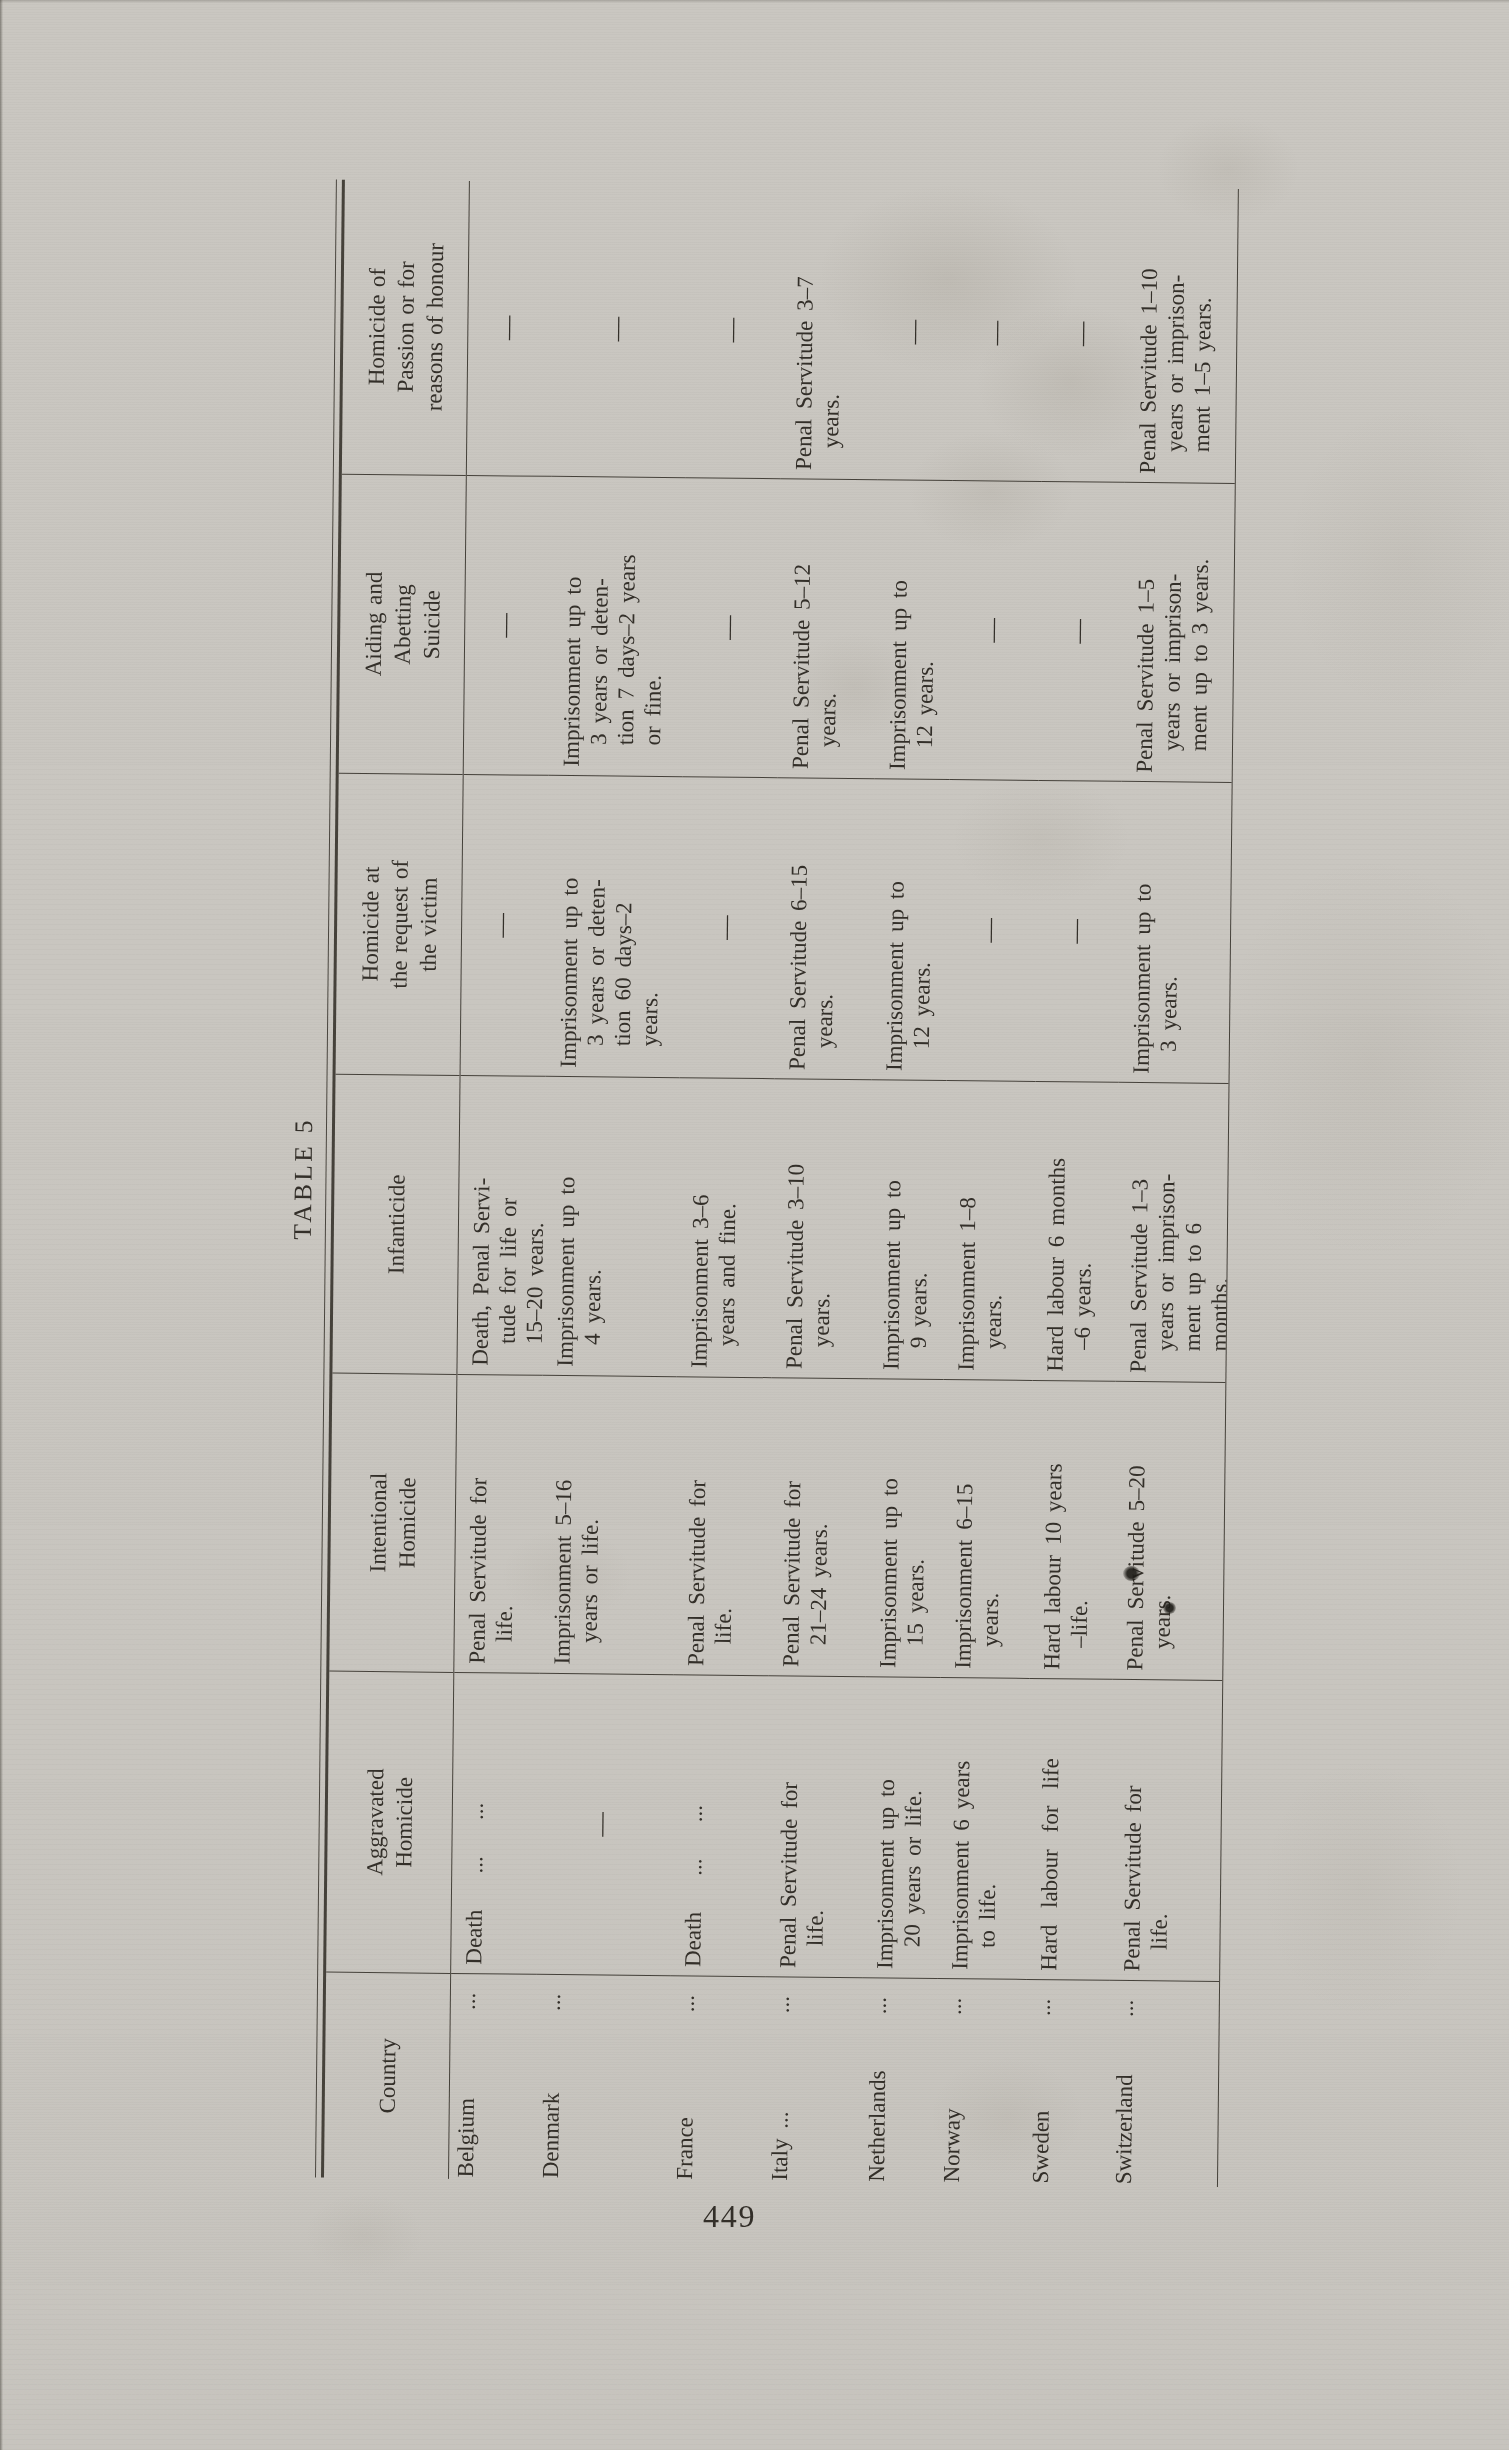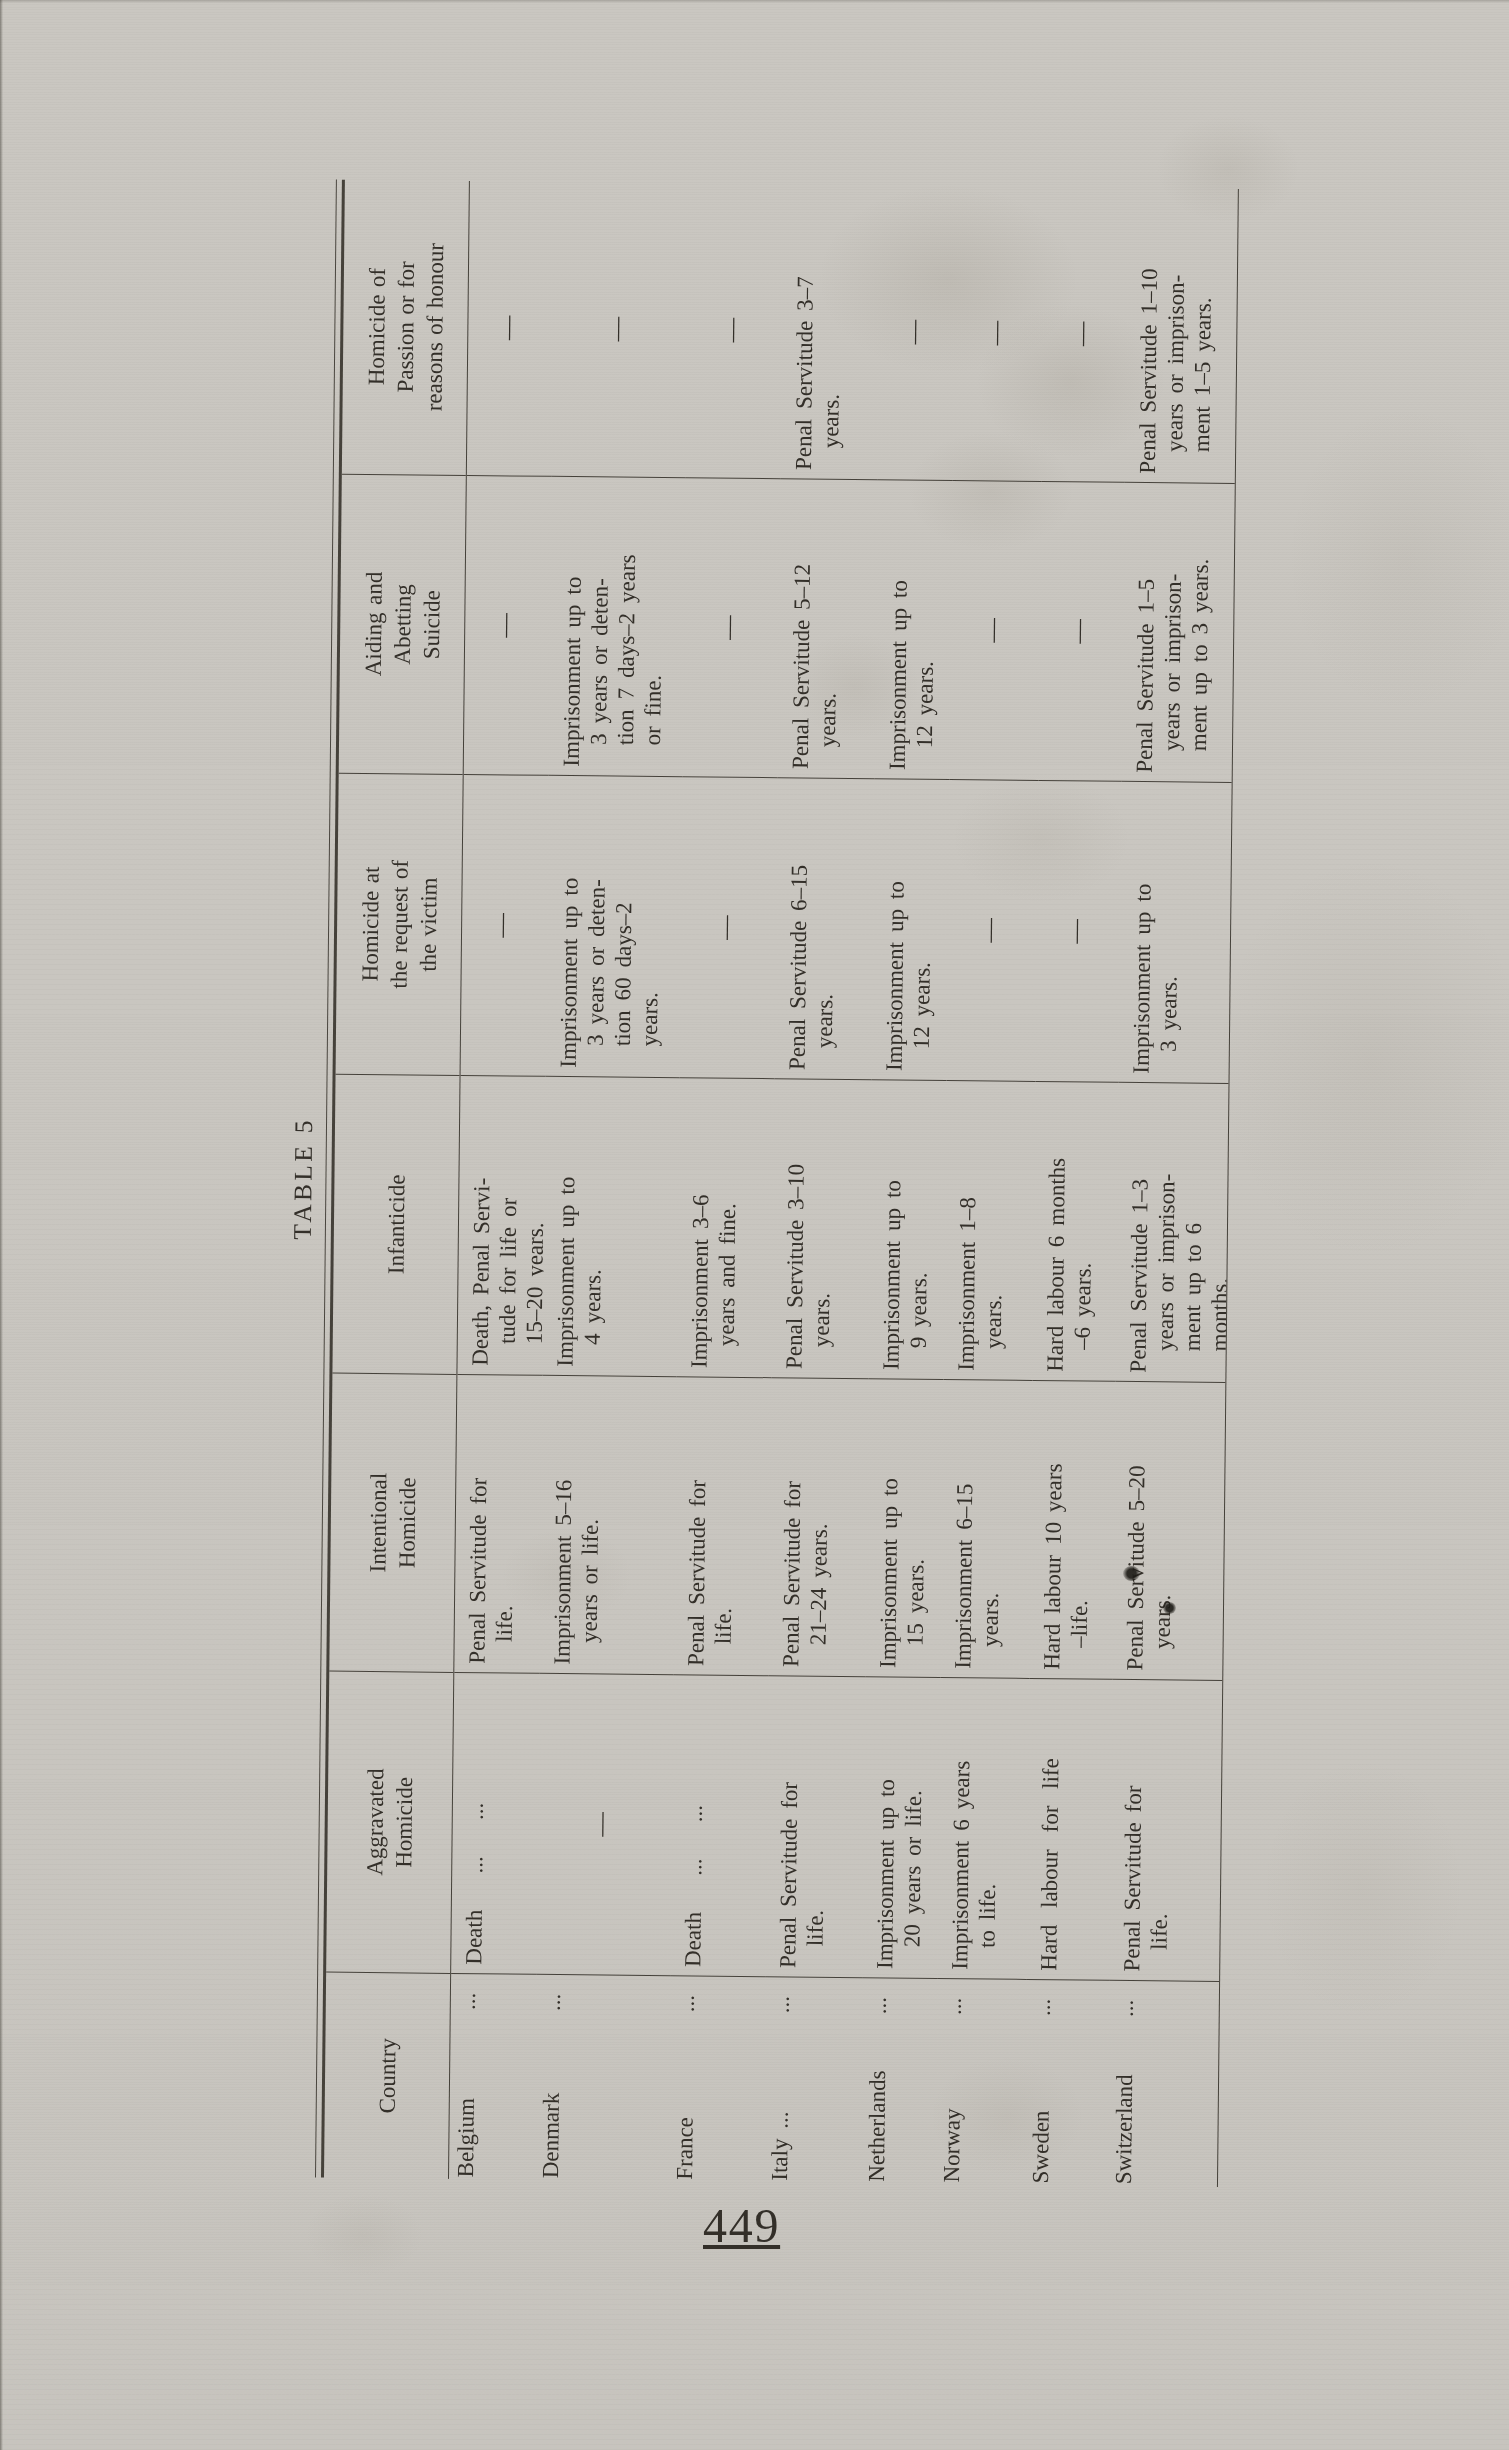--- a/index.html
+++ b/index.html
@@ -78,21 +78,21 @@
   .td.leaders{word-spacing:30.5px;}
   .td.wide{word-spacing:11px;}
   .td.country{
     display:flex;align-items:flex-start;justify-content:space-between;
     padding:3.4px 18.6px 0 1.7px;text-indent:0;white-space:normal;
   }
   .td.country .dots{word-spacing:22px;}
 
   .pagenum{
     position:absolute;left:703px;top:2198px;
-    font-size:48px;color:#332f29;letter-spacing:1.7px;text-decoration:underline;
+    font-size:32px;color:#332f29;letter-spacing:1.7px;
   }
   .blot{position:absolute;border-radius:50%;background:radial-gradient(circle,rgba(28,26,21,0.9) 0 40%,rgba(28,26,21,0.25) 70%,rgba(28,26,21,0) 100%);}
   .blot.b1{left:1123px;top:1566px;width:17px;height:15.2px;}
   .blot.b2{left:1163px;top:1602px;width:12.7px;height:12px;}
 </style>
 </head>
 <body>
 
 <div class="page">
   <div class="edge-left"></div>

